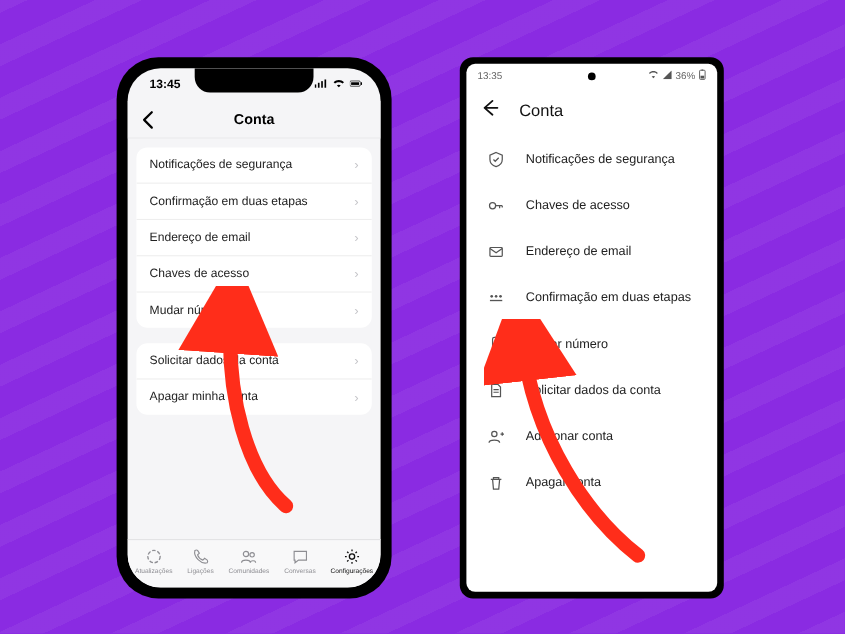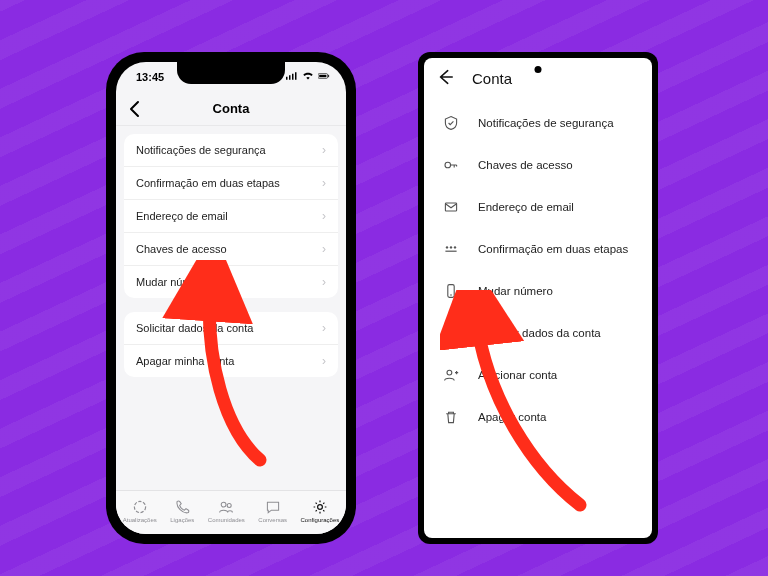--- a/index.html
+++ b/index.html
@@ -263,20 +263,37 @@
         <span>Configurações</span>
       </div>
     </div>
   </div>
 </div>
 
 <div class="android">
   <div class="screen">
     <div class="and-camera"></div>
 
+    <div class="and-statusbar">
+      <span>13:35</span>
+      <div class="right">
+        <span><svg viewBox="0 0 12 10" width="10" height="8">
+              <path d="M6 9 L8 7 C7 6 5 6 4 7 Z M2 4 C4 2 8 2 10 4 L11 3 C8 0 4 0 1 3 Z" fill="#555"></path>
+            </svg></span>
+        <span><svg viewBox="0 0 10 10" width="9" height="8">
+              <path d="M0 10 L10 10 L10 0 Z" fill="#555"></path>
+            </svg></span>
+        <span>36%</span>
+        <span><svg viewBox="0 0 8 12" width="7" height="10">
+              <rect x="1" y="1" width="6" height="10" rx="1" fill="none" stroke="#555" stroke-width="1"></rect>
+              <rect x="2" y="7" width="4" height="3" fill="#555"></rect>
+              <rect x="3" y="0" width="2" height="1.5" fill="#555"></rect>
+            </svg></span>
+      </div>
+    </div>
 
     <div class="and-header">
       <span>
         <svg viewBox="0 0 20 20">
             <path d="M13 3 L5 10 L13 17 M5 10 H18" stroke="#111" stroke-width="1.8" fill="none" stroke-linecap="round" stroke-linejoin="round"></path>
           </svg>
       </span>
       <span>Conta</span>
     </div>
 

